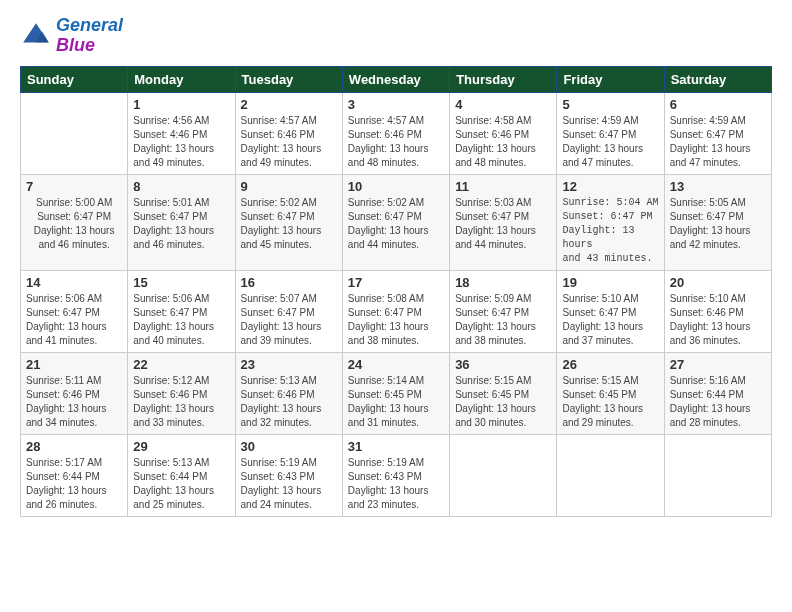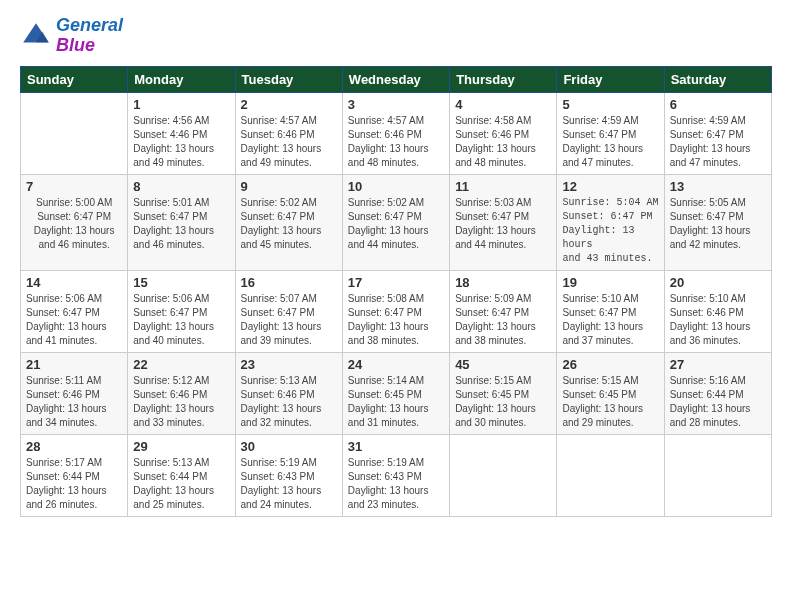--- a/index.html
+++ b/index.html
@@ -298,21 +298,21 @@
 and 32 minutes.</div>
           </td>
           <td>
             <span class="day-number">24</span>
             <div class="cell-info" style="white-space: pre-line;">Sunrise: 5:14 AM
 Sunset: 6:45 PM
 Daylight: 13 hours
 and 31 minutes.</div>
           </td>
           <td>
-            <span class="day-number">45</span>
+            <span class="day-number">36</span>
             <div class="cell-info" style="white-space: pre-line;">Sunrise: 5:15 AM
 Sunset: 6:45 PM
 Daylight: 13 hours
 and 30 minutes.</div>
           </td>
           <td>
             <span class="day-number">26</span>
             <div class="cell-info" style="white-space: pre-line;">Sunrise: 5:15 AM
 Sunset: 6:45 PM
 Daylight: 13 hours

